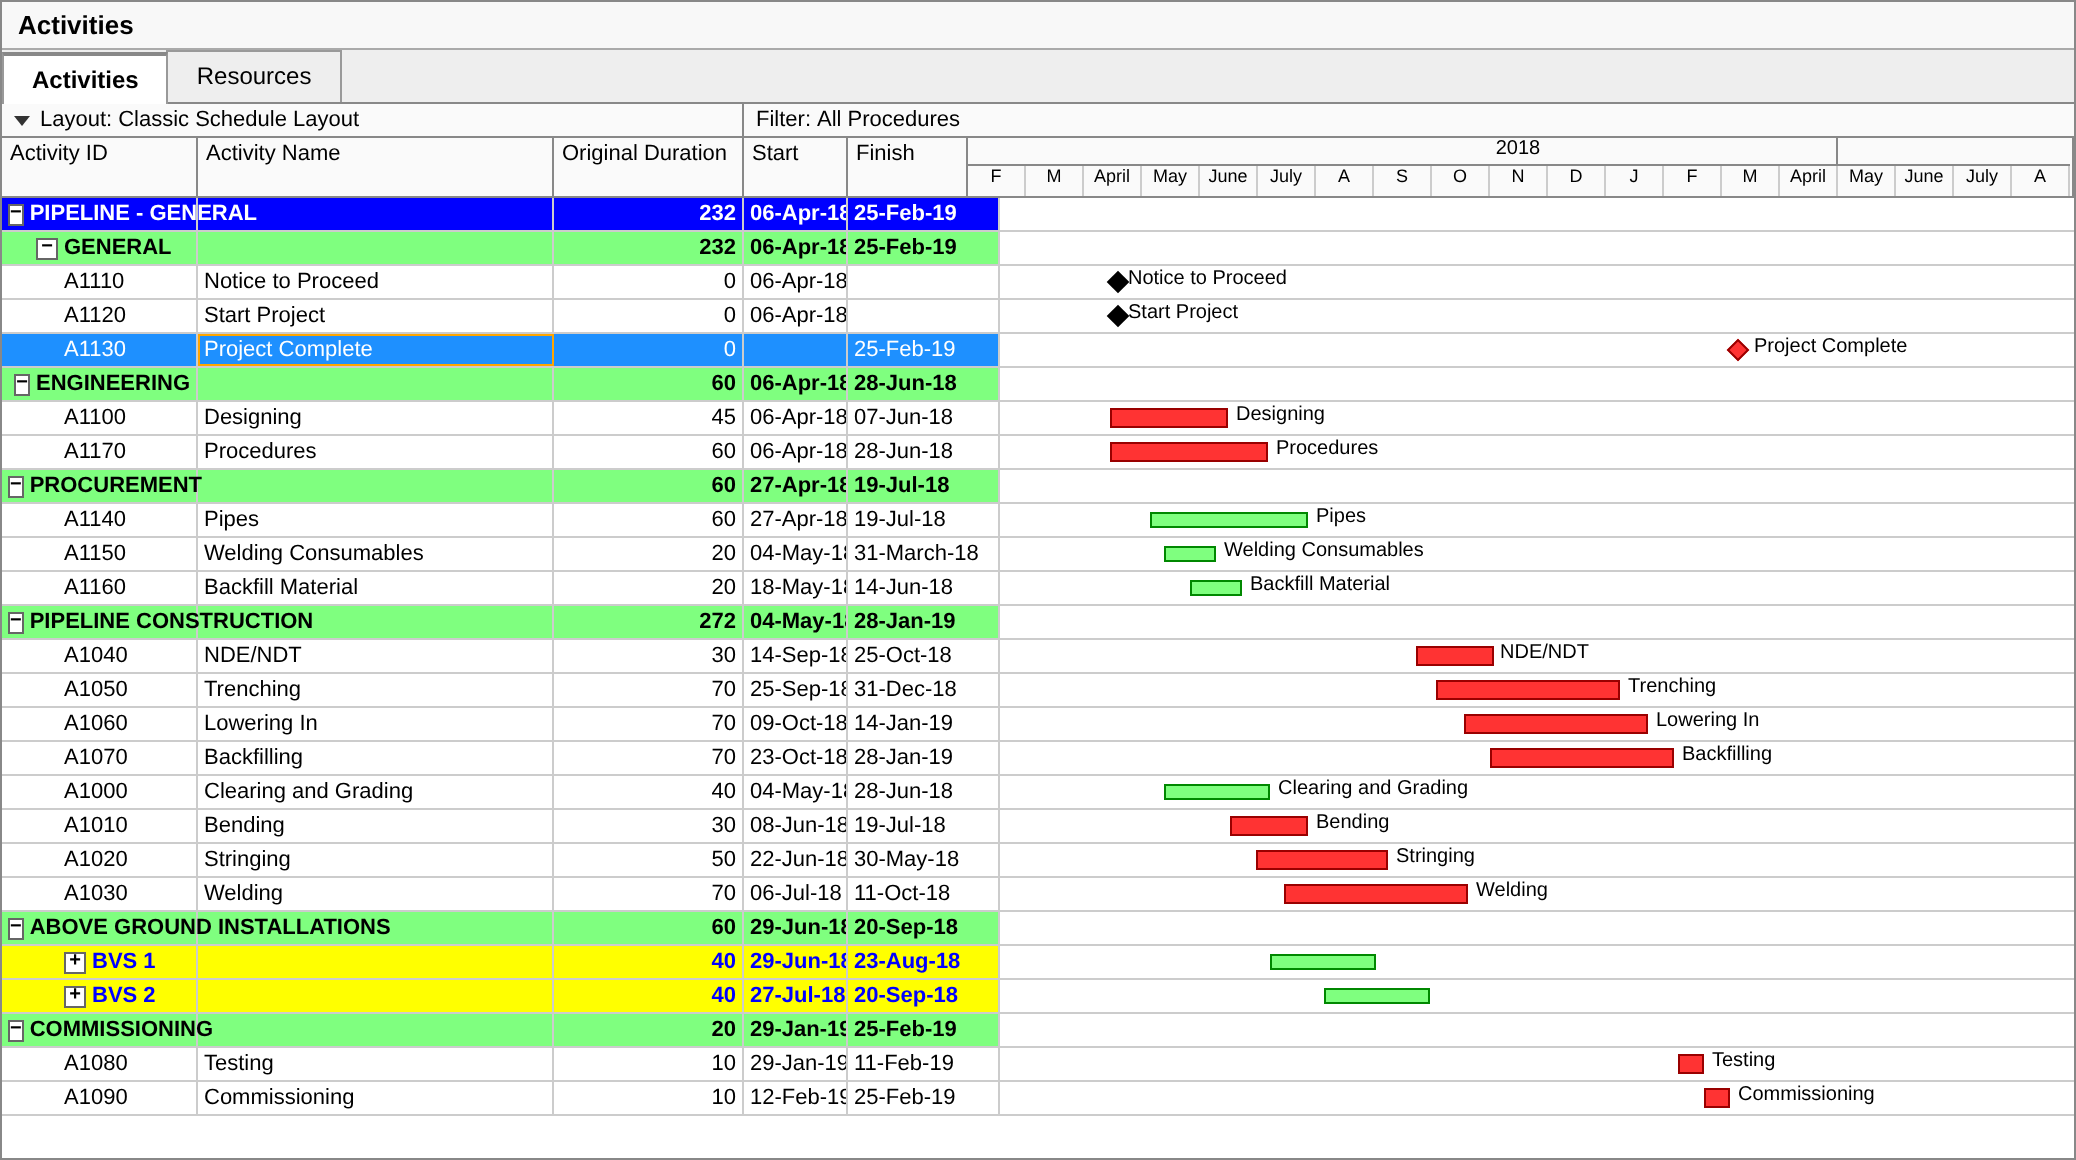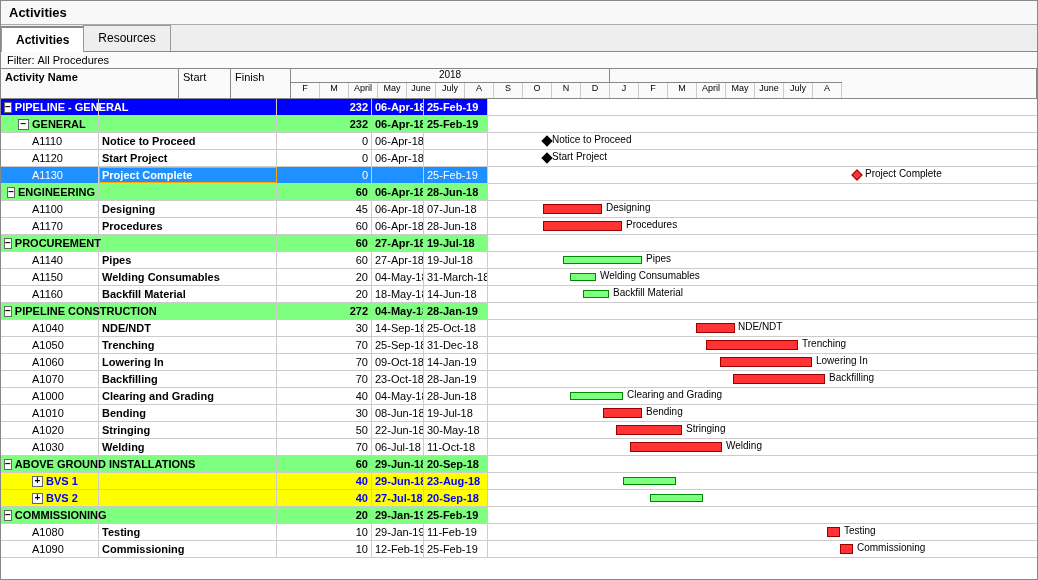--- a/index.html
+++ b/index.html
@@ -8,44 +8,44 @@
   .tabs { display: flex; border-bottom: 1px solid #888; background: #eee; }
   .tab { padding: 5px 14px; background: #eee; border: 1px solid #999; border-bottom: none; margin-right: -1px; font-size: 12px; cursor: pointer; }
   .tab.active { background: #fff; font-weight: bold; border-top: 2px solid #888; position: relative; top: 1px; }
   .toolbar { display: flex; border-bottom: 1px solid #888; background: #fafafa; }
   .toolbar .layout-section { display: flex; align-items: center; padding: 2px 6px; border-right: 1px solid #888; min-width: 371px; }
   .toolbar .filter-section { display: flex; align-items: center; padding: 2px 6px; }
   .chevron { display: inline-block; width: 0; height: 0; border-left: 4px solid transparent; border-right: 4px solid transparent; border-top: 5px solid #333; margin-right: 5px; }
   .grid-header { display: flex; border-bottom: 1px solid #888; background: #fafafa; height: 30px; }
   .grid-header .col { border-right: 1px solid #888; padding: 2px 4px; display: flex; align-items: flex-start; font-size: 11px; }
   .col-id { width: 98px; }
-  .col-name { width: 178px; font-weight: bold; }
+  .col-name { width: 178px; }
   .col-dur { width: 95px; }
   .col-start { width: 52px; }
   .col-finish { width: 60px; }
   .col-time { flex: 1; padding: 0 !important; position: relative; }
   .time-header { display: flex; flex-direction: column; height: 100%; }
-  .time-years { display: flex; height: 14px; border-bottom: 1px solid #888; }
+  .time-years { display: flex; height: 14px; border-bottom: 1px solid #888; justify-content: center; }
   .time-year { border-right: 1px solid #888; text-align: center; font-size: 10px; overflow: hidden; }
   .time-months { display: flex; height: 16px; font-size: 9px; }
   .time-month { border-right: 1px solid #ccc; text-align: center; overflow: hidden; white-space: nowrap; }
   .grid-body { height: 480px; overflow: auto; position: relative; }
   .row { display: flex; height: 17px; border-bottom: 1px solid #ccc; }
   .row .cell { border-right: 1px solid #ccc; padding: 1px 3px; display: flex; align-items: center; overflow: hidden; white-space: nowrap; }
   .row.level-top { background: #0000ff; color: #fff; font-weight: bold; }
   .row.level-section { background: #7fff7f; font-weight: bold; }
   .row.level-yellow { background: #ffff00; color: #0000ff; font-weight: bold; }
   .row.normal { background: #fff; }
   .row.selected { background: #1e90ff; color: #fff; }
   .row.selected .cell.col-name { outline: 1px solid orange; outline-offset: -1px; }
   .cell.col-id { width: 98px; position: relative; }
   .cell.col-name { width: 178px; }
   .cell.col-dur { width: 95px; justify-content: flex-end; }
   .cell.col-start { width: 52px; }
-  .cell.col-finish { width: 64px; }
+  .cell.col-finish { width: 76px; }
   .cell.col-gantt { flex: 1; position: relative; border-right: none; background: #fff; }
   .row.level-top .cell.col-gantt, .row.level-section .cell.col-gantt, .row.level-yellow .cell.col-gantt { background: #fff; }
   .toggle { width: 11px; height: 11px; background: #fff; border: 1px solid #666; display: inline-flex; align-items: center; justify-content: center; font-size: 10px; line-height: 1; margin-right: 3px; cursor: pointer; color:#000; }
   .indent-left { display:inline-block; }
   .bar { position: absolute; top: 3px; height: 10px; background: #ff3333; border: 1px solid #990000; }
   .bar.green { background: #7fff7f; border: 1px solid #008800; height: 8px; top: 4px; }
   .bar-label { position: absolute; top: 1px; font-size: 10px; white-space: nowrap; color: #000; }
   .diamond { position: absolute; top: 4px; width: 8px; height: 8px; background: #000; transform: rotate(45deg); }
   .diamond.red { background: #ff3333; border: 1px solid #990000; }
   
@@ -54,29 +54,37 @@
 <body>
 
 <div class="title-bar">Activities</div>
 
 <div class="tabs">
   <div class="tab active">Activities</div>
   <div class="tab">Resources</div>
 </div>
 
 <div class="toolbar">
+  <div class="layout-section">
+    <span class="chevron"></span>
+    <span>Layout:</span>
+    <span style="width:3px"></span>
+    <span>Classic Schedule Layout</span>
+  </div>
   <div class="filter-section">
     <span>Filter:</span>
     <span style="width:3px"></span>
     <span>All Procedures</span>
   </div>
 </div>
 
 <div class="grid-header">
+  <div class="col col-id">Activity ID</div>
   <div class="col col-name">Activity Name</div>
+  <div class="col col-dur">Original Duration</div>
   <div class="col col-start">Start</div>
   <div class="col col-finish">Finish</div>
   <div class="col col-time">
     <div class="time-header">
       <div class="time-years" id="time-years">
           <div class="time-year" style="width: 319px;">2018</div>
         </div>
       <div class="time-months" id="time-months">
           <div class="time-month" style="width: 29px;">F</div>
           <div class="time-month" style="width: 29px;">M</div>

